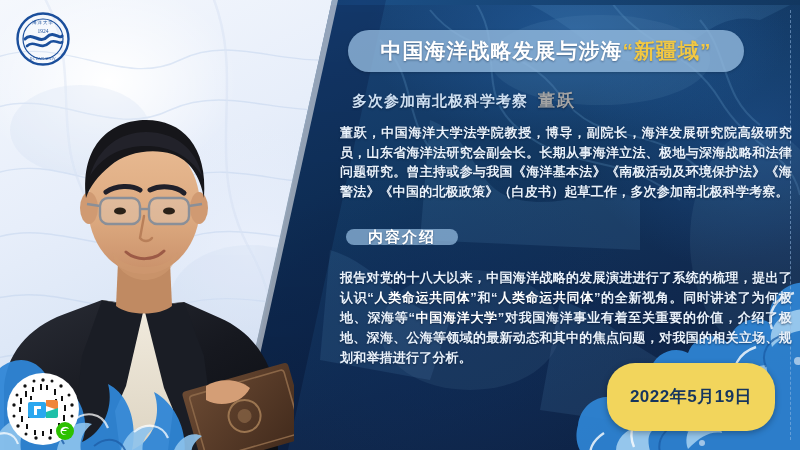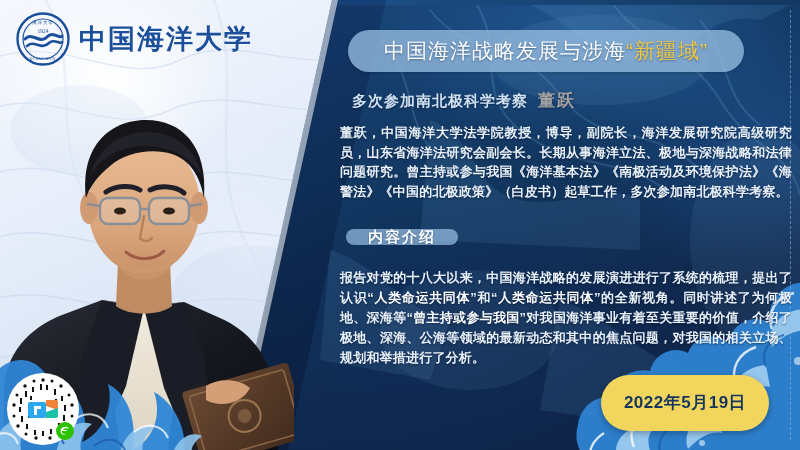--- a/index.html
+++ b/index.html
@@ -82,21 +82,21 @@
   }
 
   
   .title-pill{
     position:absolute;left:348px;top:30px;width:396px;height:42px;
     border-radius:21px;background:rgba(150,189,224,.78);
     display:flex;align-items:center;justify-content:center;
     box-shadow:0 1px 3px rgba(0,0,0,.18);
   }
   .title-text{
-    font-size:21px;font-weight:normal;color:#ffffff;letter-spacing:1px;white-space:nowrap;
+    font-size:21px;font-weight:bold;color:#ffffff;letter-spacing:1px;white-space:nowrap;
     text-shadow:0 1px 2px rgba(10,30,60,.45);
   }
   .title-text .hl{color:#f2c843;}
 
   
   .speaker{
     position:absolute;left:352px;top:89px;width:430px;
     font-size:15px;font-weight:bold;color:#cfe0f2;letter-spacing:1px;
     text-shadow:0 1px 2px rgba(5,20,45,.6);
   }
@@ -125,21 +125,21 @@
   .content{
     position:absolute;left:340px;top:268px;width:452px;
     font-size:13px;line-height:20px;color:#e9f1fa;font-weight:bold;
     letter-spacing:.2px;text-align:justify;
     text-shadow:0 1px 2px rgba(5,20,45,.55);
   }
   .content .hl{color:#ffffff;}
 
   
   .date-badge{
-    position:absolute;right:31px;bottom:19px;width:168px;height:56px;
+    position:absolute;right:25px;bottom:19px;width:168px;height:68px;
     border-radius:28px;background:#f2d55c;
     display:flex;flex-direction:column;align-items:center;justify-content:center;
     box-shadow:0 2px 6px rgba(0,0,0,.3);
   }
   .date-badge .l1{font-size:17px;font-weight:bold;color:#16355e;letter-spacing:.5px;line-height:22px;}
   .date-badge .l2{font-size:17px;font-weight:bold;color:#16355e;letter-spacing:.5px;line-height:22px;}
 
   
   .qr{position:absolute;left:6px;bottom:4px;width:74px;height:74px;}
   .qr svg{width:100%;height:100%;display:block;}
@@ -342,42 +342,41 @@
         <circle cx="27" cy="27" r="20" fill="none" stroke="#1b4f9c" stroke-width="1.2"></circle>
         <path d="M9,27 C16,19 24,33 31,25 C37,18 44,28 46,24" fill="none" stroke="#1b4f9c" stroke-width="3" stroke-linecap="round"></path>
         <path d="M11,34 C18,27 25,39 33,31 C38,26 44,33 46,30" fill="none" stroke="#1b4f9c" stroke-width="2.6" stroke-linecap="round"></path>
         <text x="27" y="21" text-anchor="middle" font-size="5.5" fill="#1b4f9c" font-family="'Liberation Serif',serif">1924</text>
         <path d="M27,5 A22,22 0 0 1 27,5" fill="none"></path>
         <text x="27" y="12" text-anchor="middle" font-size="4.4" fill="#1b4f9c" font-family="'Liberation Serif',serif" letter-spacing="1">海洋大学</text>
         <text x="27" y="48" text-anchor="middle" font-size="3.6" fill="#1b4f9c" font-family="'Liberation Serif',serif" letter-spacing=".4">OCEAN UNIV</text>
       </svg>
     </span>
     <span class="logo-text">
-      <span class="logo-cn">中国海洋大学</span>
     </span>
   </div>
 
   <div class="title-pill">
     <div class="title-text">
       <span>中国海洋战略发展与涉海</span><span class="hl">“新疆域”</span>
     </div>
   </div>
 
   <div class="speaker">
     <span>多次参加南北极科学考察</span><span class="name">董跃</span>
   </div>
 
   <div class="bio">董跃，中国海洋大学法学院教授，博导，副院长，海洋发展研究院高级研究员，山东省海洋法研究会副会长。长期从事海洋立法、极地与深海战略和法律问题研究。曾主持或参与我国《海洋基本法》《南极活动及环境保护法》《海警法》《中国的北极政策》（白皮书）起草工作，多次参加南北极科学考察。</div>
 
   <div class="sec-pill">
     <span>内容介绍</span>
   </div>
 
   <div class="content">
-    <span>报告对党的十八大以来，中国海洋战略的发展演进进行了系统的梳理，提出了认识“</span><span class="hl">人类命运共同体</span><span>”和“</span><span class="hl">人类命运共同体</span><span>”的全新视角。同时讲述了为何极地、深海等“</span><span class="hl">曾主持或参与我国</span><span>”对我国海洋事业有着至关重要的价值，介绍了极地、深海、公海等领域的最新动态和其中的焦点问题，对我国的相关立场、规划和举措进行了分析。</span>
+    <span>报告对党的十八大以来，中国海洋战略的发展演进进行了系统的梳理，提出了认识“</span><span class="hl">人类命运共同体</span><span>”和“</span><span class="hl">人类命运共同体</span><span>”的全新视角。同时讲述了为何极地、深海等“</span><span class="hl">中国海洋大学</span><span>”对我国海洋事业有着至关重要的价值，介绍了极地、深海、公海等领域的最新动态和其中的焦点问题，对我国的相关立场、规划和举措进行了分析。</span>
   </div>
 
   <div class="date-badge">
     <span class="l1">2022年5月19日</span>
   </div>
 
   <div class="qr">
     <svg viewBox="0 0 74 74">
       <circle cx="37" cy="37" r="36" fill="#ffffff"></circle>
       <g fill="#111">

